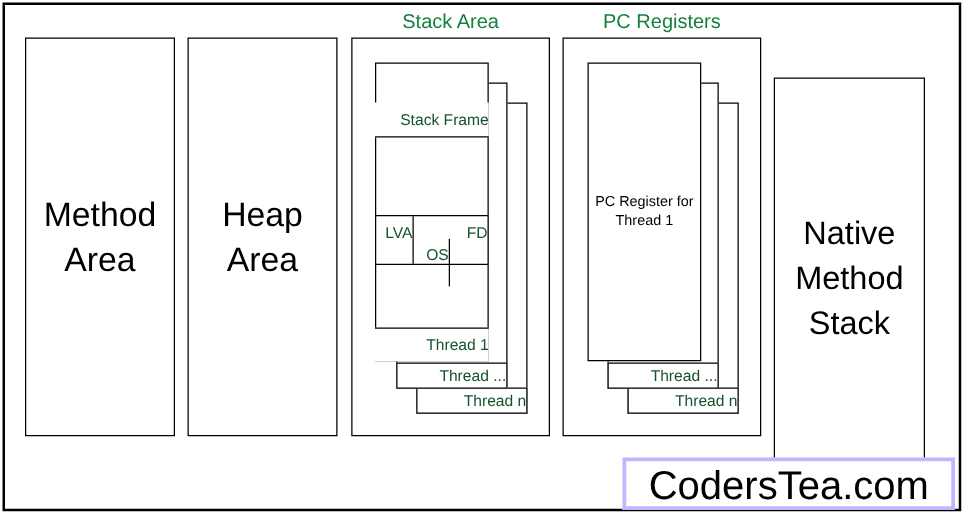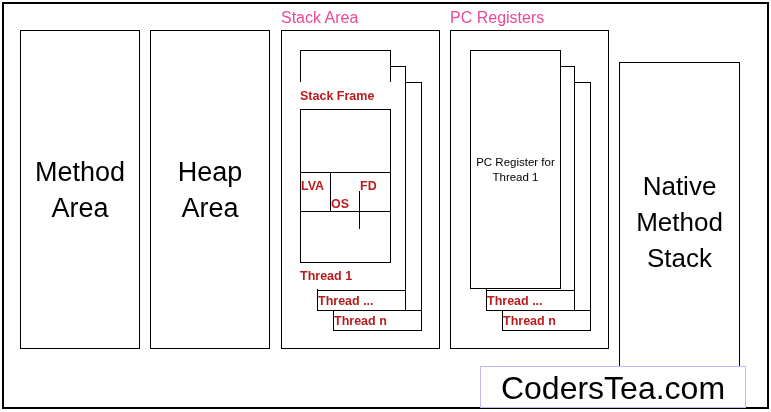--- a/index.html
+++ b/index.html
@@ -38,54 +38,53 @@
     right: 0;
     text-align: center;
   }
   .big-label {
     font-size: 27px;
     line-height: 36px;
     color: #000000;
   }
   .section-title {
     position: absolute;
-    text-align: left;
+    text-align: center;
     font-size: 16px;
     line-height: 20px;
-    color: #ec4899;
+    color: #15803d;
   }
   .small-label {
     font-size: 12.5px;
     line-height: 16px;
-    text-align: left;
-    color: #b91c1c;
-    font-weight: bold;
+    text-align: right;
+    color: #14532d;
   }
   .mid-label {
     font-size: 11.5px;
     line-height: 15px;
     text-align: center;
     color: #000000;
   }
   .flexcenter {
     display: flex;
     align-items: center;
     justify-content: center;
   }
   .brand-box {
     position: absolute;
-    left: 480px;
+    left: 498px;
     top: 366px;
     width: 266px;
     height: 42px;
     box-sizing: border-box;
-    border: 1px solid #c4b5fd;
+    border: 3px solid #c4b5fd;
     background: #ffffff;
     display: flex;
-    align-items: flex-end;
+    align-items: flex-start;
     justify-content: center;
     font-size: 32px;
     line-height: 38px;
     color: #000000;
   }
 </style>
 </head>
 <body>
 
 <div id="canvas">

